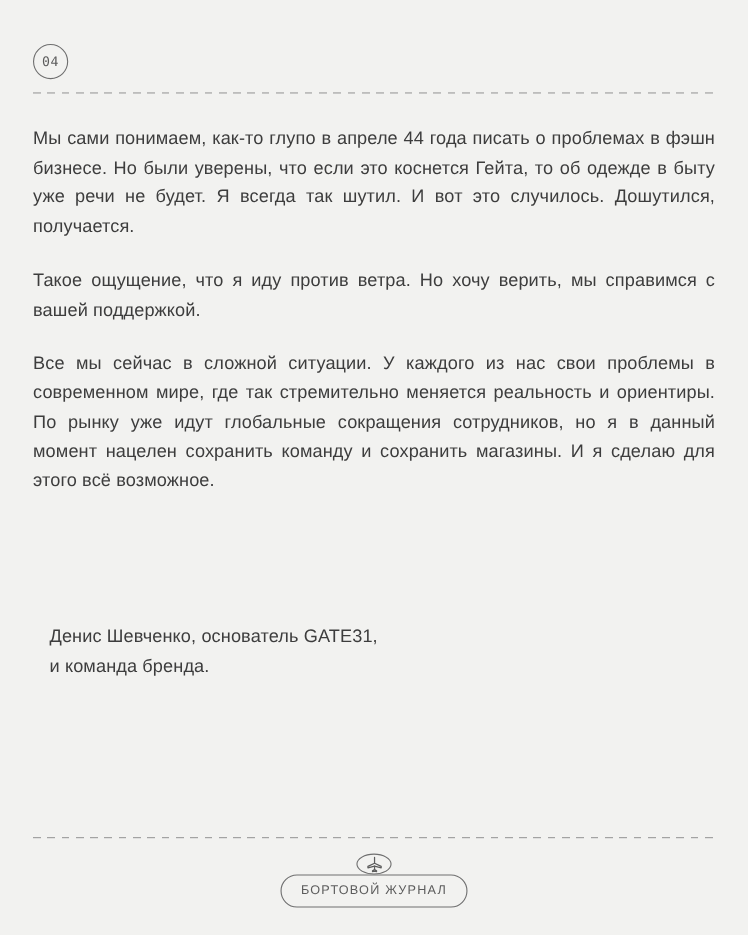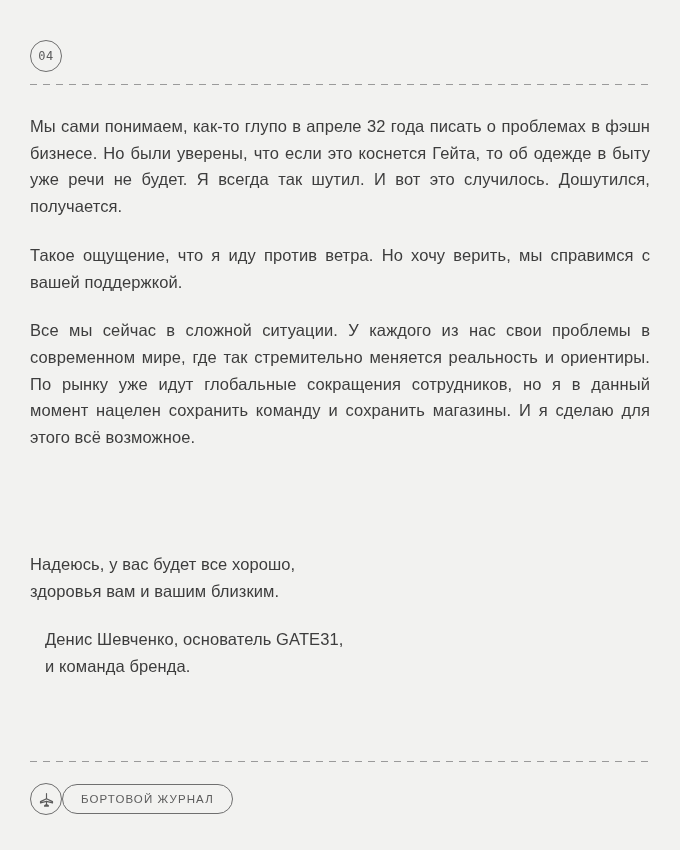--- a/index.html
+++ b/index.html
@@ -85,22 +85,24 @@
     margin: 15px;
     letter-spacing: 0.1px;
   }
   .footer {
     flex: 0 0 auto;
     padding-bottom: 28px;
   }
   .footer-row {
     display: flex;
     align-items: center;
+    justify-content: space-between;
     height: 46px;
     margin-top: 14px;
+    flex-direction: column;
   }
   .plane-badge {
     width: 30px;
     height: 30px;
     border: 1.5px solid #6f6f6f;
     border-radius: 50%;
     display: flex;
     align-items: center;
     justify-content: center;
     color: #5c5c5c;
@@ -121,27 +123,26 @@
 
 <div class="page">
 
   <div class="badge-row">
     <div class="page-badge">04</div>
   </div>
 
   <div class="dash-rule top"></div>
 
   <div class="content">
-    <p class="para">Мы сами понимаем, как-то глупо в апреле 32 года писать о проблемах в фэшн бизнесе. Но были уверены, что если это коснется Гейта, то об одежде в быту уже речи не будет. Я всегда так шутил. И вот это случилось. Дошутился, получается.</p>
+    <p class="para">Мы сами понимаем, как-то глупо в апреле 44 года писать о проблемах в фэшн бизнесе. Но были уверены, что если это коснется Гейта, то об одежде в быту уже речи не будет. Я всегда так шутил. И вот это случилось. Дошутился, получается.</p>
     <p class="para">Такое ощущение, что я иду против ветра. Но хочу верить, мы справимся с вашей поддержкой.</p>
     <p class="para">Все мы сейчас в сложной ситуации. У каждого из нас свои проблемы в современном мире, где так стремительно меняется реальность и ориентиры. По рынку уже идут глобальные сокращения сотрудников, но я в данный момент нацелен сохранить команду и сохранить магазины. И я сделаю для этого всё возможное.</p>
 
     <div class="spacer"></div>
 
-    <p class="closing">Надеюсь, у вас будет все хорошо,<br>здоровья вам и вашим близким.</p>
     <p class="signature">Денис Шевченко, основатель GATE31,<br>и команда бренда.</p>
   </div>
 
   <div class="footer">
     <div class="dash-rule"></div>
     <div class="footer-row">
       <div class="plane-badge">
         <svg width="17" height="17" viewBox="0 0 24 24" fill="none" stroke="#5c5c5c" stroke-width="1.6" stroke-linecap="round" stroke-linejoin="round">
           <path d="M12 3.5 L12 11 L20.5 15 L20.5 16.8 L12 14.6 L12 19 L14.6 20.6 L14.6 21.6 L12 21 L9.4 21.6 L9.4 20.6 L12 19"></path>
           <path d="M12 11 L3.5 15 L3.5 16.8 L12 14.6"></path>

